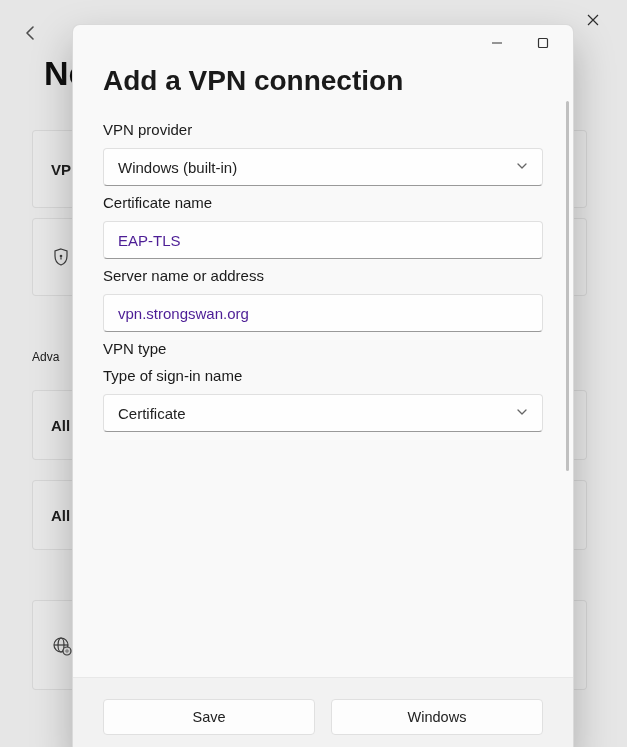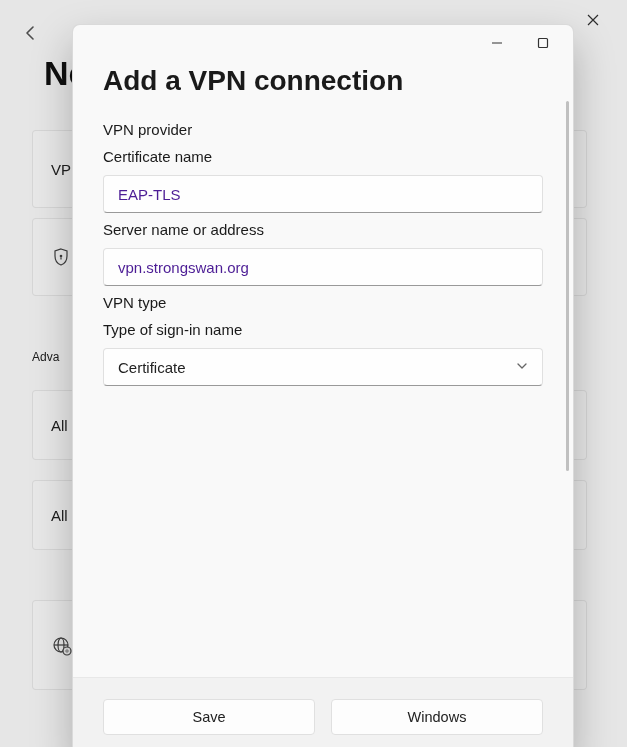--- a/index.html
+++ b/index.html
@@ -11,21 +11,21 @@
     .bg-titlebar .close { width: 40px; height: 40px; display: flex; align-items: center; justify-content: center; font-size: 16px; color: #222; }
     .bg-back { position: absolute; left: 22px; top: 24px; color: #555; }
     .bg-heading { position: absolute; left: 44px; top: 54px; font-size: 34px; font-weight: 600; color: #111; }
     .bg-card { position: absolute; left: 32px; right: 40px; background: #fff; border: 1px solid rgba(0,0,0,0.08); border-radius: 4px; display: flex; align-items: center; padding: 0 18px; justify-content: space-between; }
     .bg-card.c1 { top: 130px; height: 78px; }
     .bg-card.c2 { top: 218px; height: 78px; }
     .bg-adv { position: absolute; left: 32px; top: 350px; font-size: 12px; color: #222; }
     .bg-card.c3 { top: 390px; height: 70px; }
     .bg-card.c4 { top: 480px; height: 70px; }
     .bg-card.c5 { top: 600px; height: 90px; }
-    .bg-txt { font-size: 15px; color: #222; }
+    .bg-txt { font-size: 15px; color: #222; font-weight: bold; }
     .bg-shield { width: 20px; height: 20px; }
     .bg-chev { color: #666; }
     .bg-toggle { width: 44px; height: 22px; border: 2px solid #0067c0; border-radius: 11px; position: relative; }
     .bg-toggle::after { content: ''; position: absolute; right: 3px; top: 3px; width: 12px; height: 12px; background: #0067c0; border-radius: 50%; }
     .bg-btn-primary { position: absolute; top: 148px; right: 50px; background: #0067c0; width: 20px; height: 40px; border-radius: 4px 0 0 4px; }
 
     
     .overlay { position: absolute; inset: 0; background: rgba(0,0,0,0.05); }
 
     
@@ -123,20 +123,28 @@
     </span>
   </div>
 
   <div class="dialog-body">
     <div class="scroll-indicator"></div>
 
     <h1 class="dialog-title">Add a VPN connection</h1>
 
     <div class="field">
       <div class="field-label">VPN provider</div>
+      <div class="select">
+        <span>Windows (built-in)</span>
+        <span class="chev">
+          <svg width="12" height="12" viewBox="0 0 12 12">
+              <path d="M2 4 L6 8 L10 4" stroke="#666" stroke-width="1.3" fill="none" stroke-linecap="round" stroke-linejoin="round"></path>
+            </svg>
+        </span>
+      </div>
     </div>
 
     <div class="field">
       <div class="field-label">Certificate name</div>
       <div class="textinput">
         <input type="text" value="EAP-TLS" style="">
       </div>
     </div>
 
     <div class="field">

